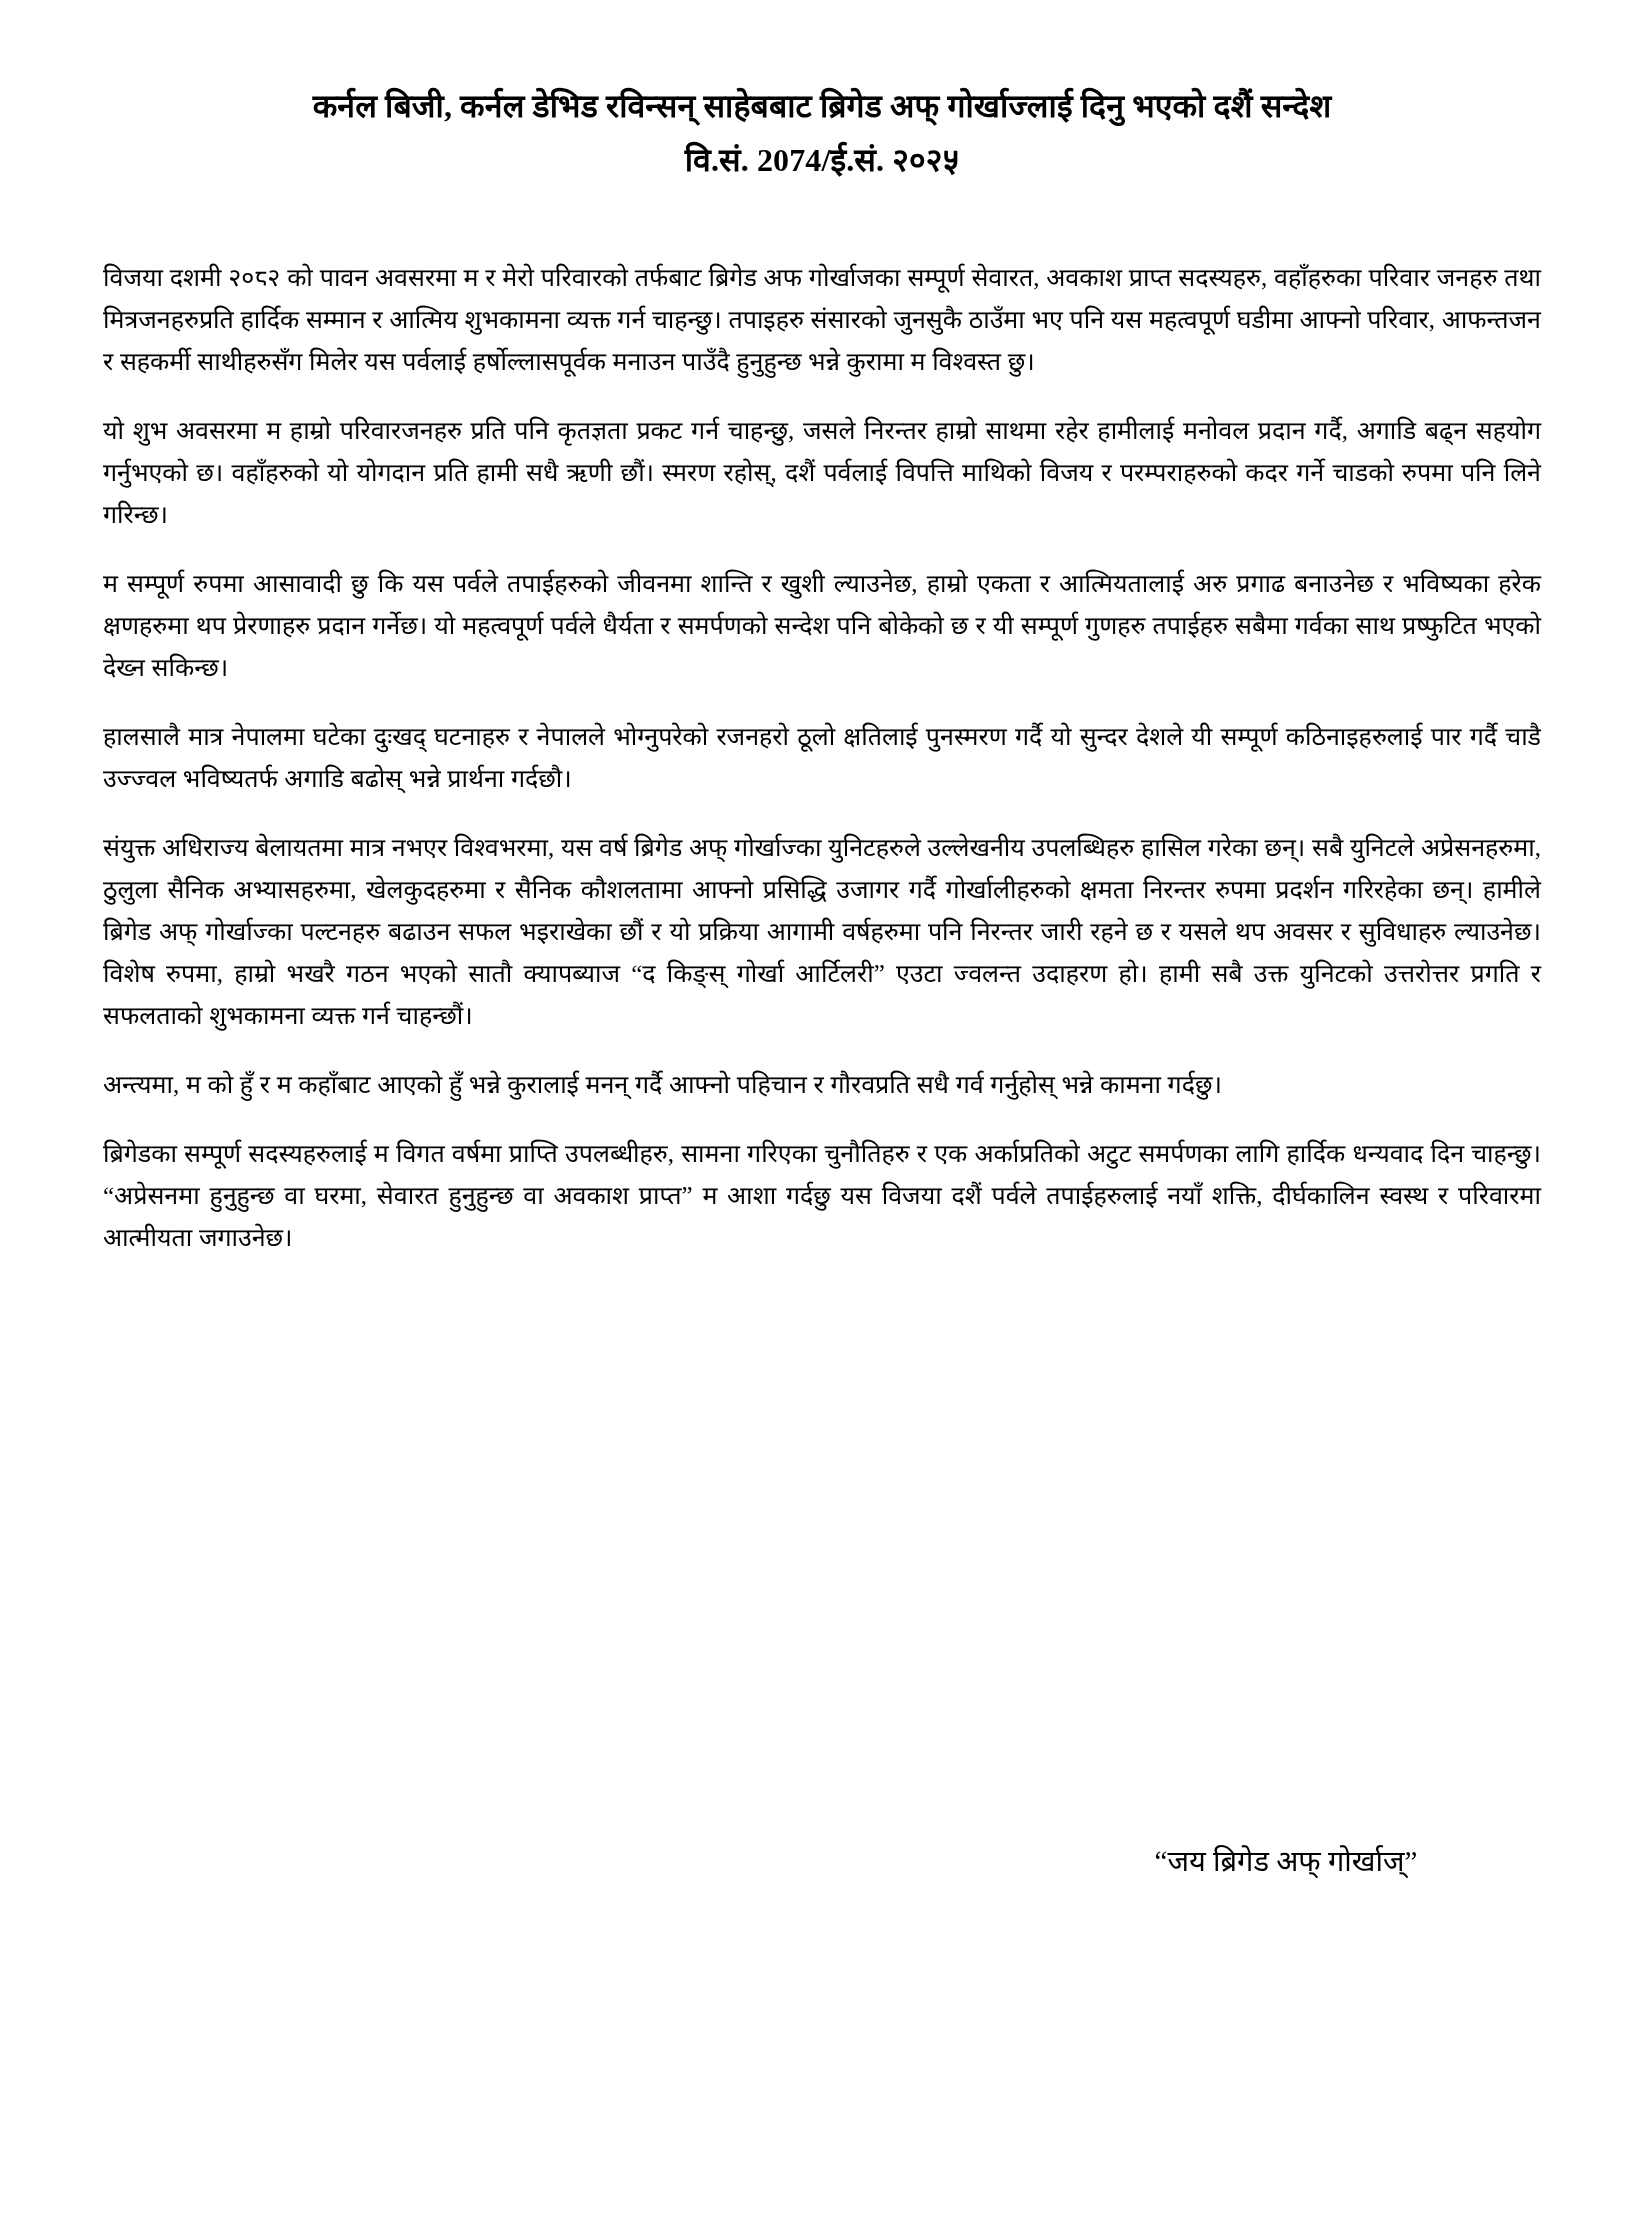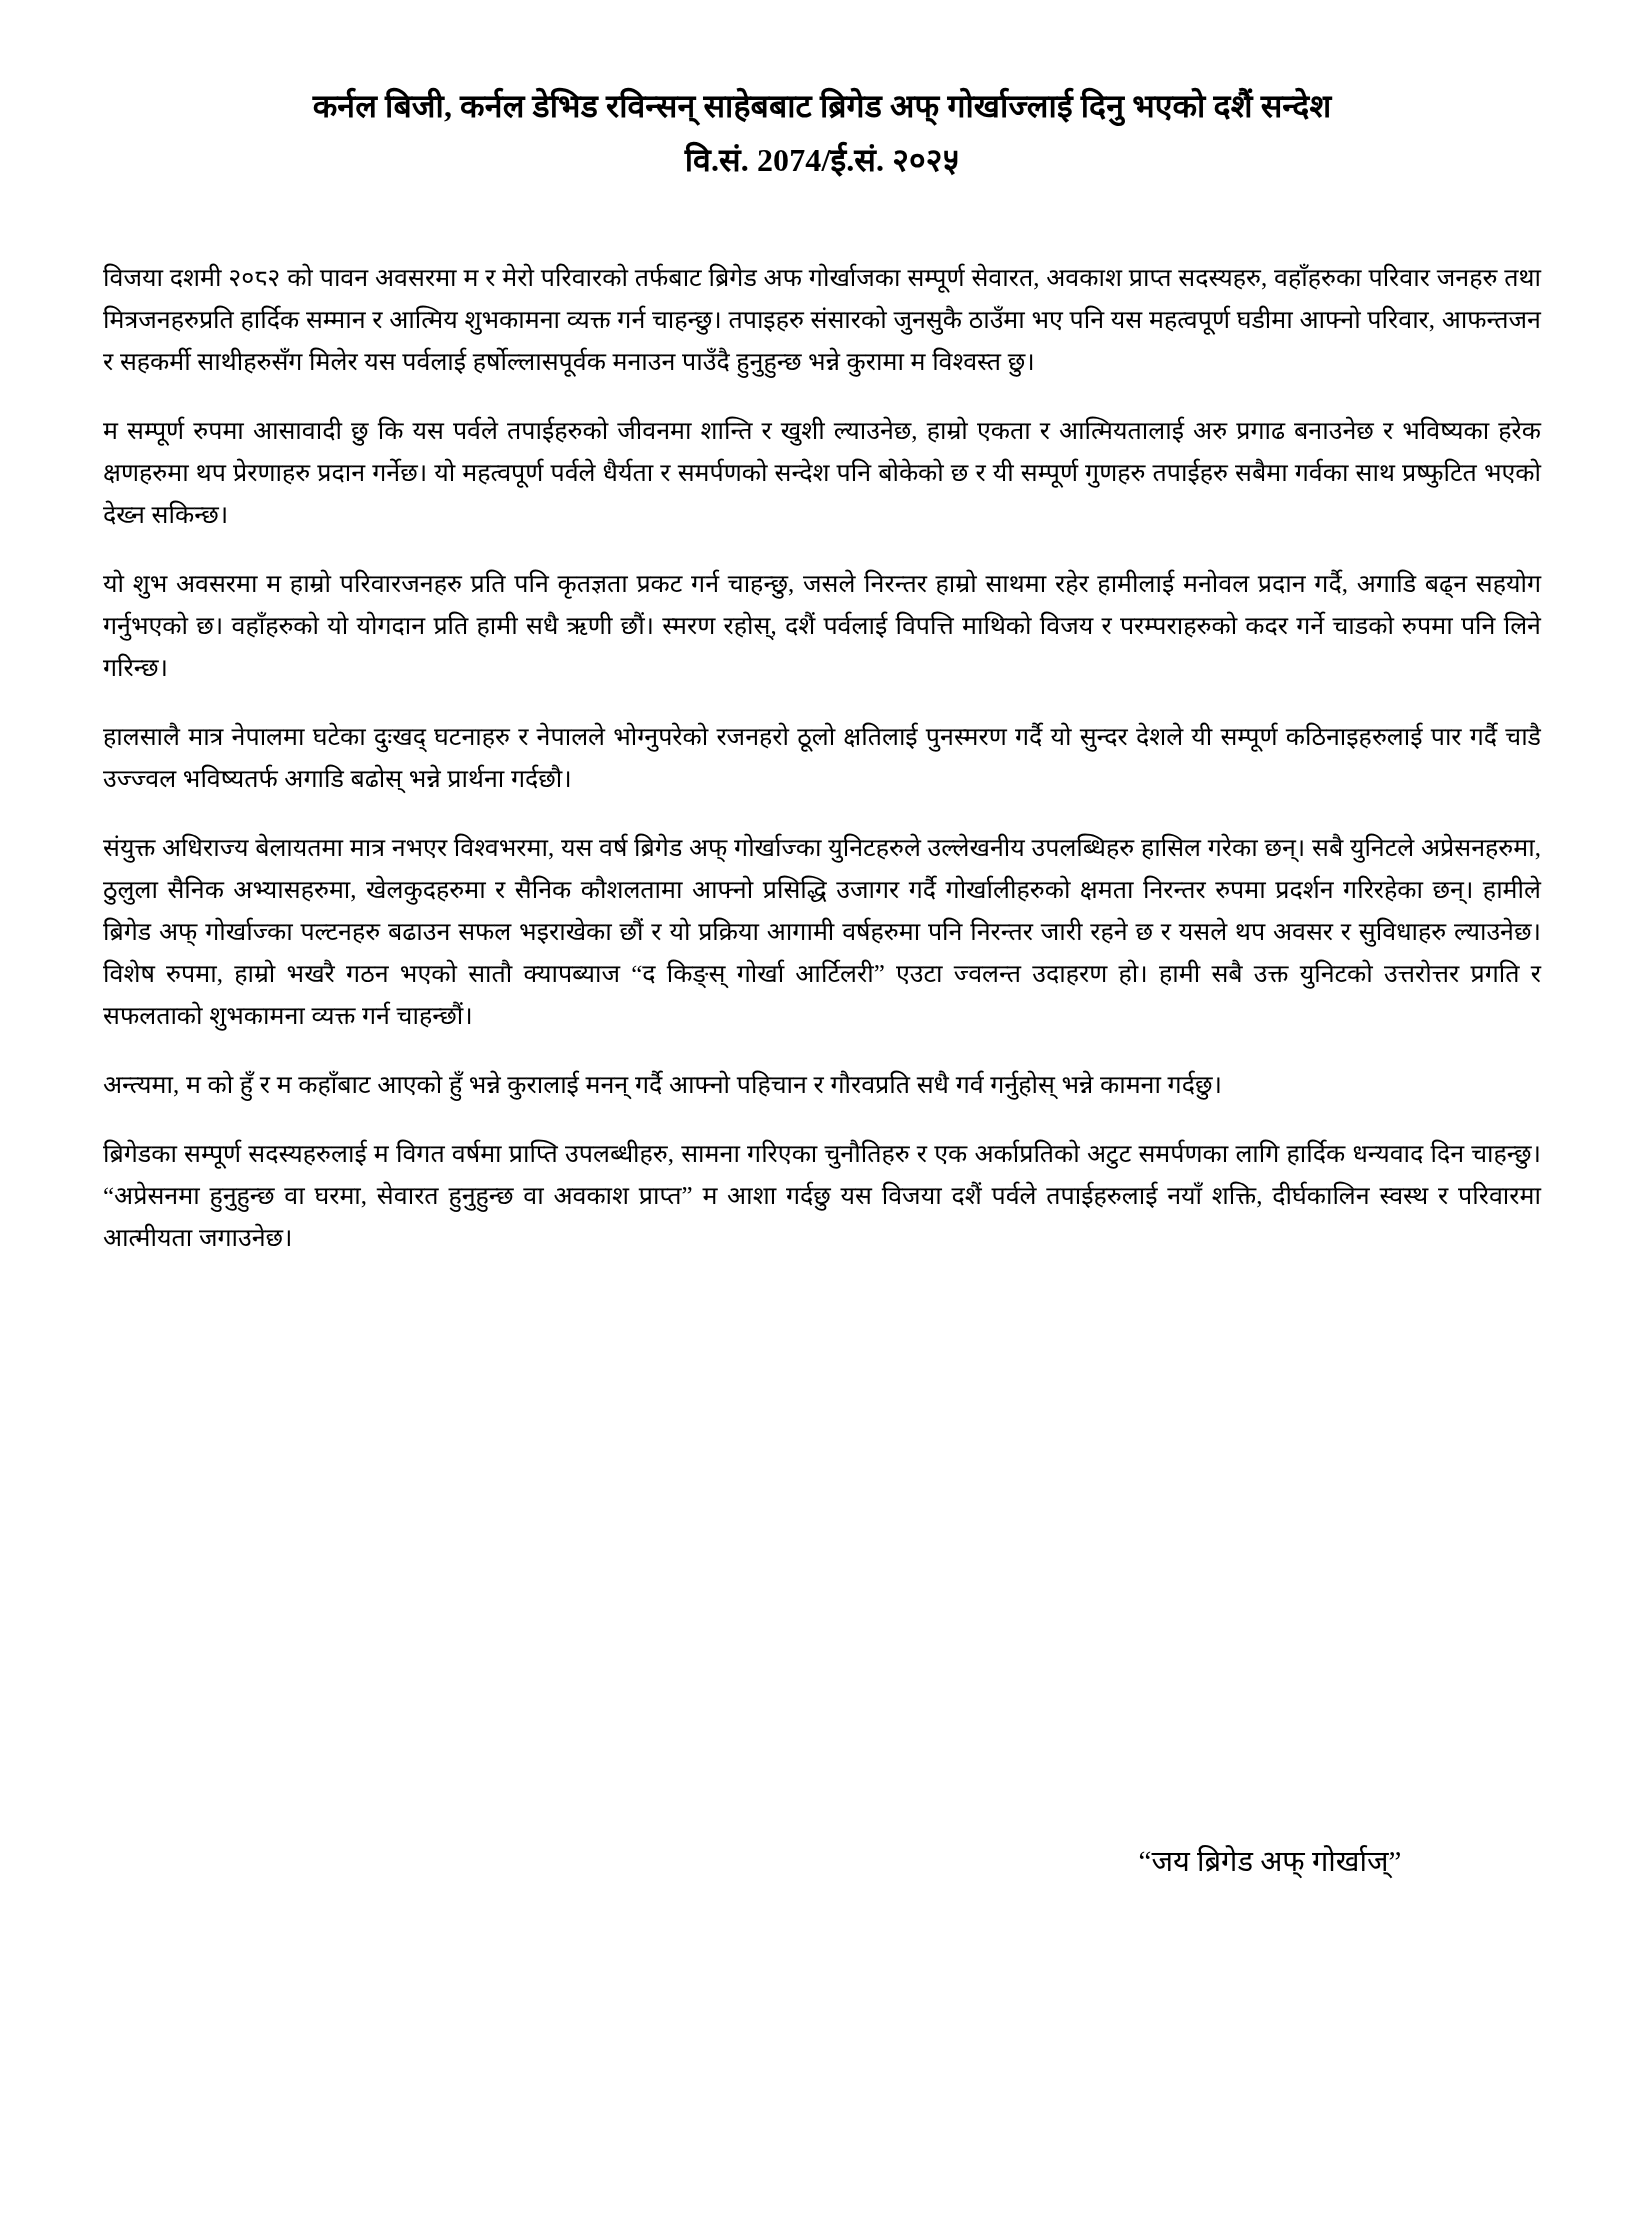--- a/index.html
+++ b/index.html
@@ -56,21 +56,21 @@
     word-spacing: 0.4px;
     hyphens: none;
   }
   .para:last-of-type {
     margin-bottom: 0;
   }
 
   
   .signature {
     position: absolute;
-    right: 103px;
+    right: 87px;
     bottom: 75px;
     text-align: center;
     font-size: 29px;
     line-height: 1.62;
     width: 542px;
   }
   .signature .sig-line {
     display: block;
     white-space: nowrap;
   }
@@ -80,22 +80,22 @@
 
 <div class="page">
 
   <h1 class="doc-title">
     <span class="title-line title-line-1">कर्नल बिजी, कर्नल डेभिड रविन्सन् साहेबबाट ब्रिगेड अफ् गोर्खाज्लाई दिनु भएको दशैं सन्देश</span>
     <span class="title-line title-line-2">वि.सं. 2074/ई.सं. २०२५</span>
   </h1>
 
   <div class="body-copy">
     <p class="para">विजया दशमी २०८२ को पावन अवसरमा म र मेरो परिवारको तर्फबाट ब्रिगेड अफ गोर्खाजका सम्पूर्ण सेवारत, अवकाश प्राप्त सदस्यहरु, वहाँहरुका परिवार जनहरु तथा मित्रजनहरुप्रति हार्दिक सम्मान र आत्मिय शुभकामना व्यक्त गर्न चाहन्छु। तपाइहरु संसारको जुनसुकै ठाउँमा भए पनि यस महत्वपूर्ण घडीमा आफ्नो परिवार, आफन्तजन र सहकर्मी साथीहरुसँग मिलेर यस पर्वलाई हर्षोल्लासपूर्वक मनाउन पाउँदै हुनुहुन्छ भन्ने कुरामा म विश्वस्त छु।</p>
+    <p class="para">यो शुभ अवसरमा म हाम्रो परिवारजनहरु प्रति पनि कृतज्ञता प्रकट गर्न चाहन्छु, जसले निरन्तर हाम्रो साथमा रहेर हामीलाई मनोवल प्रदान गर्दै, अगाडि बढ्न सहयोग गर्नुभएको छ। वहाँहरुको यो योगदान प्रति हामी सधै ऋणी छौं। स्मरण रहोस्, दशैं पर्वलाई विपत्ति माथिको विजय र परम्पराहरुको कदर गर्ने चाडको रुपमा पनि लिने गरिन्छ।</p>
     <p class="para">म सम्पूर्ण रुपमा आसावादी छु कि यस पर्वले तपाईहरुको जीवनमा शान्ति र खुशी ल्याउनेछ, हाम्रो एकता र आत्मियतालाई अरु प्रगाढ बनाउनेछ र भविष्यका हरेक क्षणहरुमा थप प्रेरणाहरु प्रदान गर्नेछ। यो महत्वपूर्ण पर्वले धैर्यता र समर्पणको सन्देश पनि बोकेको छ र यी सम्पूर्ण गुणहरु तपाईहरु सबैमा गर्वका साथ प्रष्फुटित भएको देख्न सकिन्छ।</p>
-    <p class="para">यो शुभ अवसरमा म हाम्रो परिवारजनहरु प्रति पनि कृतज्ञता प्रकट गर्न चाहन्छु, जसले निरन्तर हाम्रो साथमा रहेर हामीलाई मनोवल प्रदान गर्दै, अगाडि बढ्न सहयोग गर्नुभएको छ। वहाँहरुको यो योगदान प्रति हामी सधै ऋणी छौं। स्मरण रहोस्, दशैं पर्वलाई विपत्ति माथिको विजय र परम्पराहरुको कदर गर्ने चाडको रुपमा पनि लिने गरिन्छ।</p>
     <p class="para">हालसालै मात्र नेपालमा घटेका दुःखद् घटनाहरु र नेपालले भोग्नुपरेको रजनहरो ठूलो क्षतिलाई पुनस्मरण गर्दै यो सुन्दर देशले यी सम्पूर्ण कठिनाइहरुलाई पार गर्दै चाडै उज्ज्वल भविष्यतर्फ अगाडि बढोस् भन्ने प्रार्थना गर्दछौ।</p>
     <p class="para">संयुक्त अधिराज्य बेलायतमा मात्र नभएर विश्वभरमा, यस वर्ष ब्रिगेड अफ् गोर्खाज्का युनिटहरुले उल्लेखनीय उपलब्धिहरु हासिल गरेका छन्। सबै युनिटले अप्रेसनहरुमा, ठुलुला सैनिक अभ्यासहरुमा, खेलकुदहरुमा र सैनिक कौशलतामा आफ्नो प्रसिद्धि उजागर गर्दै गोर्खालीहरुको क्षमता निरन्तर रुपमा प्रदर्शन गरिरहेका छन्। हामीले ब्रिगेड अफ् गोर्खाज्का पल्टनहरु बढाउन सफल भइराखेका छौं र यो प्रक्रिया आगामी वर्षहरुमा पनि निरन्तर जारी रहने छ र यसले थप अवसर र सुविधाहरु ल्याउनेछ। विशेष रुपमा, हाम्रो भखरै गठन भएको सातौ क्यापब्याज “द किङ्स् गोर्खा आर्टिलरी” एउटा ज्वलन्त उदाहरण हो। हामी सबै उक्त युनिटको उत्तरोत्तर प्रगति र सफलताको शुभकामना व्यक्त गर्न चाहन्छौं।</p>
     <p class="para">अन्त्यमा, म को हुँ र म कहाँबाट आएको हुँ भन्ने कुरालाई मनन् गर्दै आफ्नो पहिचान र गौरवप्रति सधै गर्व गर्नुहोस् भन्ने कामना गर्दछु।</p>
     <p class="para">ब्रिगेडका सम्पूर्ण सदस्यहरुलाई म विगत वर्षमा प्राप्ति उपलब्धीहरु, सामना गरिएका चुनौतिहरु र एक अर्काप्रतिको अटुट समर्पणका लागि हार्दिक धन्यवाद दिन चाहन्छु। “अप्रेसनमा हुनुहुन्छ वा घरमा, सेवारत हुनुहुन्छ वा अवकाश प्राप्त” म आशा गर्दछु यस विजया दशैं पर्वले तपाईहरुलाई नयाँ शक्ति, दीर्घकालिन स्वस्थ र परिवारमा आत्मीयता जगाउनेछ।</p>
   </div>
 
   <div class="signature">
     <span class="sig-line">“जय ब्रिगेड अफ् गोर्खाज्”</span>
   </div>
 

